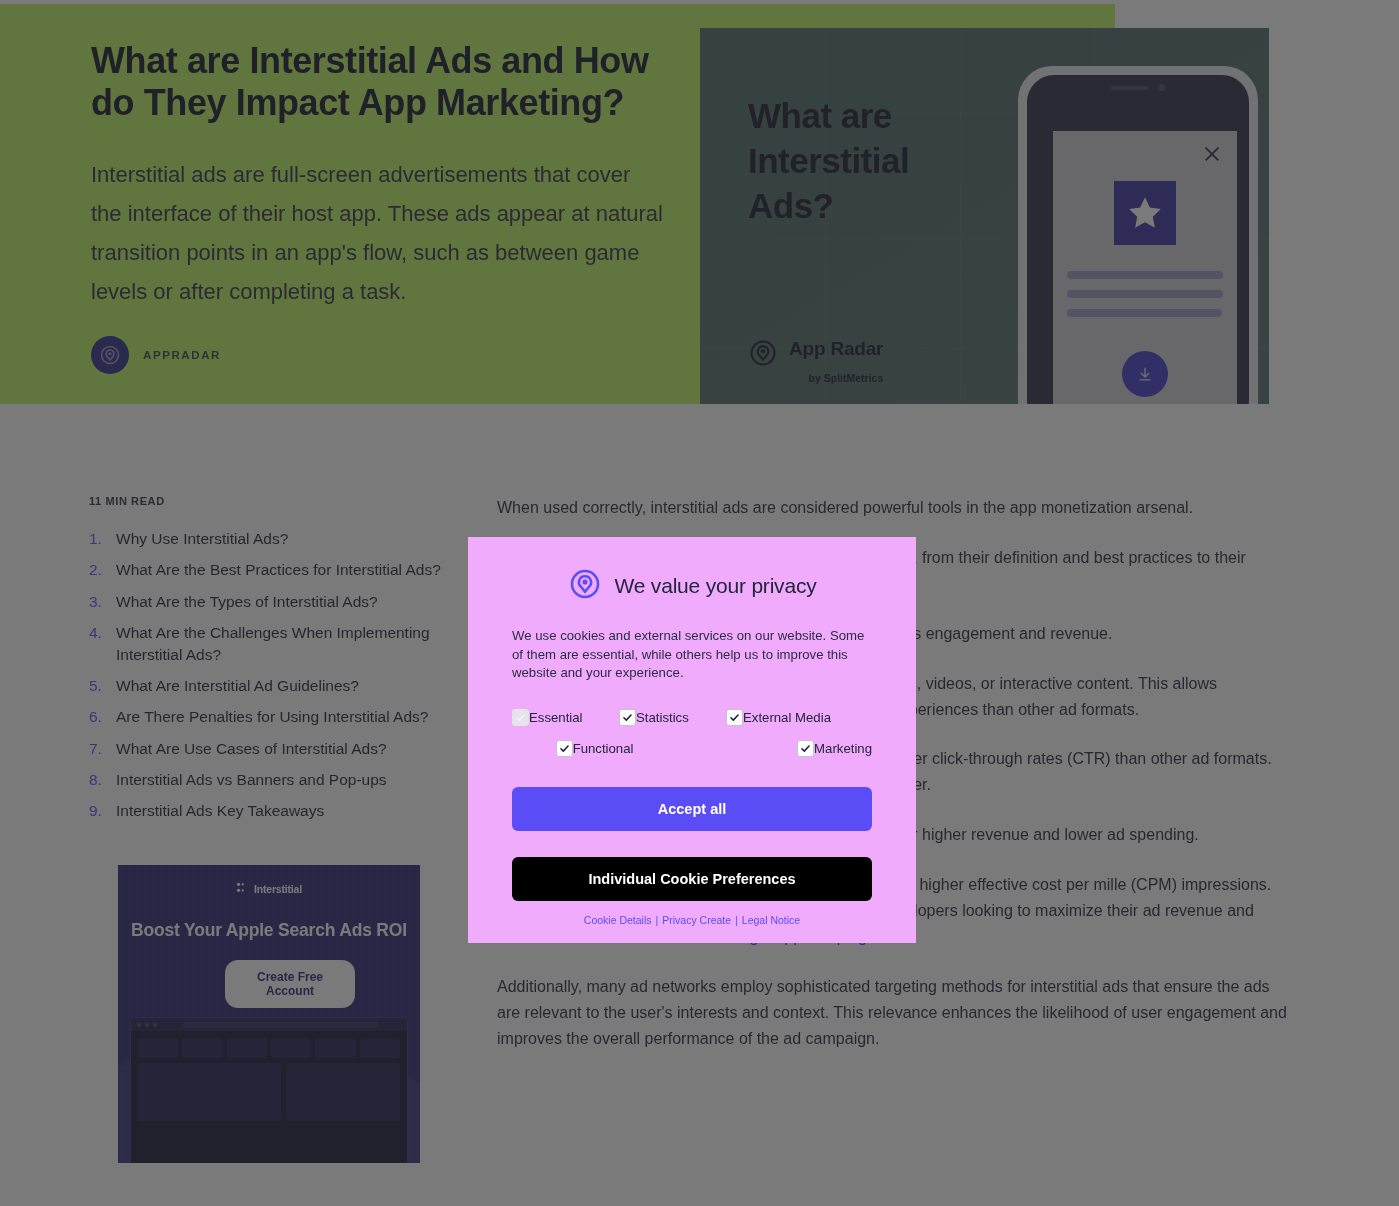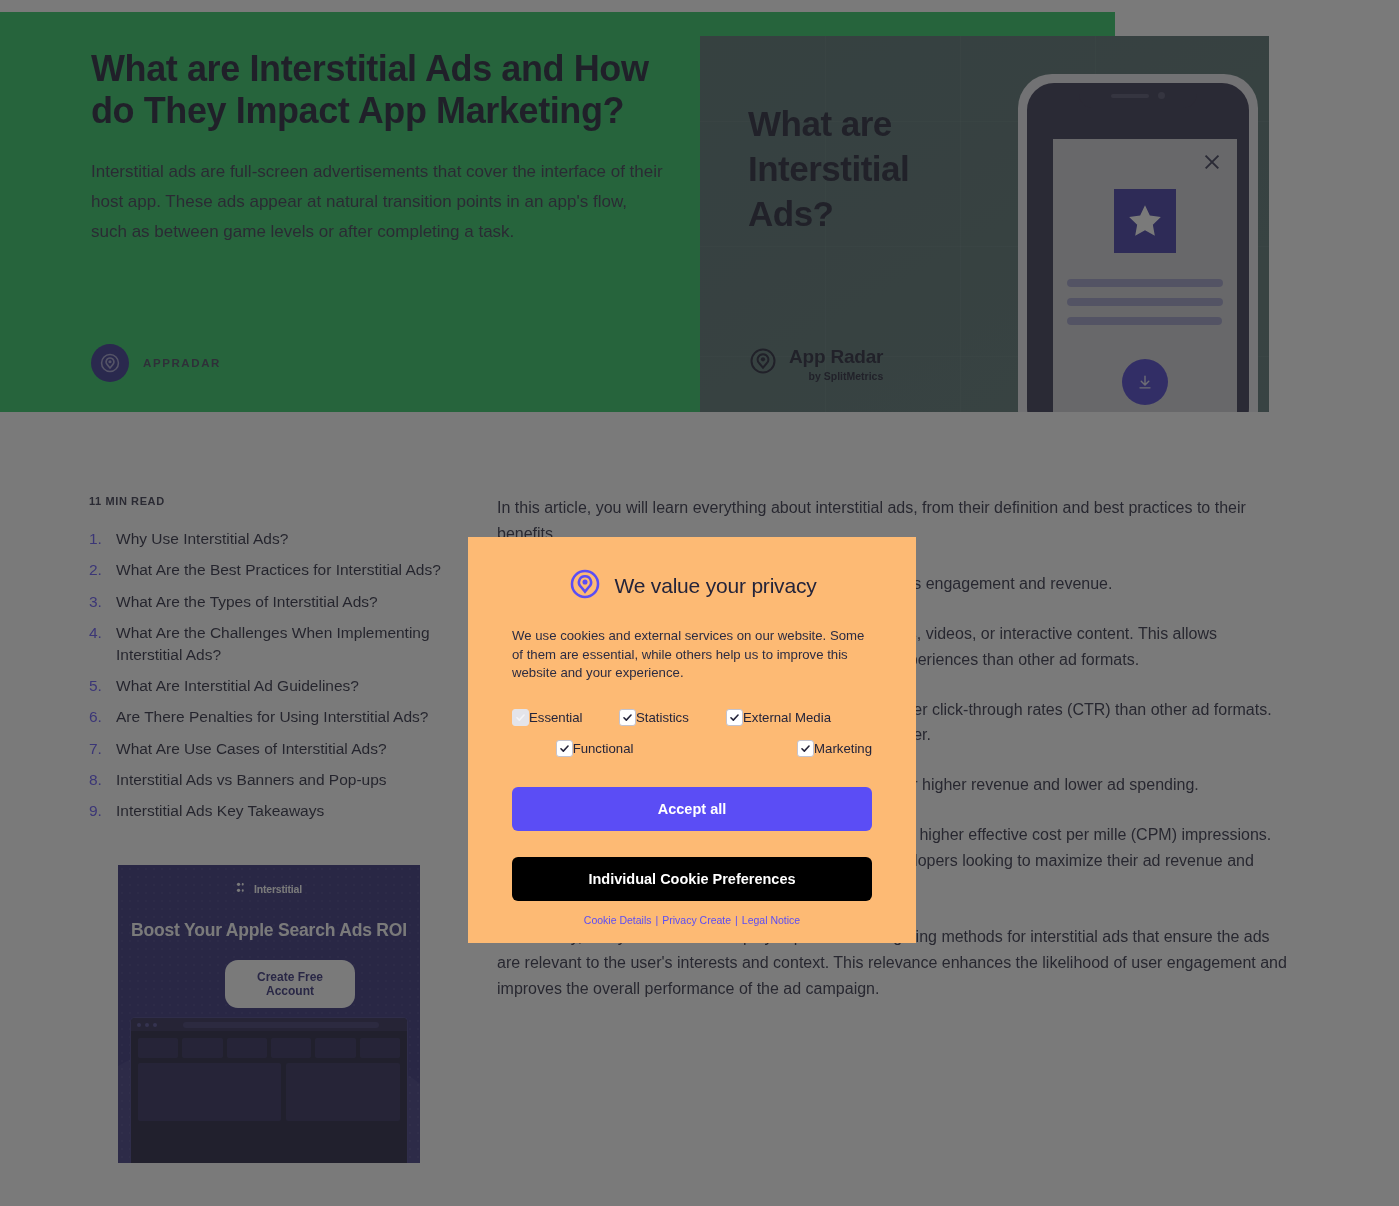--- a/index.html
+++ b/index.html
@@ -8,28 +8,28 @@
     font-family: "Liberation Sans", sans-serif;
     background: #ffffff;
     overflow: hidden;
   }
   #page { position: relative; width: 1399px; height: 1206px; background: #ffffff; }
 
   
   .page-content { position: absolute; inset: 0; }
 
   
-  .hero { position: absolute; left: 0; top: 12px; width: 1115px; height: 400px; background: #22c55e; }
+  .hero { position: absolute; left: 0; top: 4px; width: 1115px; height: 400px; background: #bef264; }
   .hero-left { position: absolute; left: 91px; top: 36px; width: 600px; }
   .hero-title {
     font-size: 36px; line-height: 1.18; font-weight: 700; color: #14142b;
     letter-spacing: -0.4px;
   }
   .hero-sub {
-    margin-top: 24px; font-size: 17px; line-height: 1.78; color: #2f2f44; max-width: 575px;
+    margin-top: 30px; font-size: 22px; line-height: 1.78; color: #2f2f44; max-width: 575px;
   }
   .byline { position: absolute; left: 91px; top: 332px; display: flex; align-items: center; gap: 14px; }
   .byline-logo {
     width: 38px; height: 38px; border-radius: 50%; background: #2d2a8c;
     display: flex; align-items: center; justify-content: center;
   }
   .byline-name { font-size: 11.5px; font-weight: 700; letter-spacing: 1.6px; color: #3a3a52; }
 
   .hero-img {
     position: absolute; left: 700px; top: 24px; width: 569px; height: 376px;
@@ -37,21 +37,21 @@
     overflow: hidden;
   }
   .hero-img .grid-l { position: absolute; background: rgba(255,255,255,0.045); }
   .hero-img-title {
     position: absolute; left: 48px; top: 66px; font-size: 35px; line-height: 1.28;
     font-weight: 800; color: #15152a; letter-spacing: -0.5px; max-width: 250px;
   }
   .hero-brand { position: absolute; left: 48px; top: 310px; display: flex; align-items: flex-start; gap: 11px; }
   .hero-brand-txt { color: #15152a; }
   .hero-brand-main { font-size: 19px; font-weight: 700; letter-spacing: -0.2px; }
-  .hero-brand-sub { font-size: 10.5px; font-weight: 600; text-align: right; margin-top: 2px; }
+  .hero-brand-sub { font-size: 10.5px; font-weight: 600; text-align: right; margin-top: 12px; }
   
   .phone {
     position: absolute; left: 318px; top: 38px; width: 240px; height: 370px;
     background: #e9e9ee; border-radius: 34px; padding: 9px;
   }
   .phone-in { width: 100%; height: 100%; background: #2e2d4a; border-radius: 27px; position: relative; overflow: hidden; }
   .notch {
     position: absolute; left: 50%; transform: translateX(-50%); top: 0;
     width: 118px; height: 25px; background: #2e2d4a; border-radius: 0 0 14px 14px;
     display:flex; align-items:center; justify-content:center; gap: 9px;
@@ -120,21 +120,21 @@
   .shot-map { flex:1; background: #221e50; border-radius:2px; position:relative; overflow:hidden; }
 
   .col-right { position: absolute; left: 497px; top: 95px; width: 795px; }
   .col-right p { font-size: 16px; line-height: 1.62; color: #27273d; margin-bottom: 24px; }
   .col-right a.inline { color: #4a3fd4; text-decoration: none; }
 
   
   .dim { position: absolute; inset: 0; background: rgba(40,40,40,0.62); z-index: 50; }
   .modal {
     position: absolute; left: 468px; top: 537px; width: 448px; height: 406px;
-    background: #fdba74; z-index: 60; padding: 0 44px;
+    background: #f0abfc; z-index: 60; padding: 0 44px;
   }
   .modal-head { display: flex; align-items: center; justify-content: center; gap: 13px; padding-top: 30px; }
   .modal-title { font-size: 21px; color: #24243a; letter-spacing: -0.2px; }
   .modal-desc { margin-top: 22px; font-size: 13.2px; line-height: 1.42; color: #2c2c42; }
   .cb-grid { margin-top: 26px; }
   .cb-row { display: flex; }
   .cb-row.r1 { gap: 0; }
   .cb-row.r2 { margin-top: 14px; }
   .cb {
     display: flex; align-items: center; cursor: pointer;
@@ -315,20 +315,21 @@
             </div>
             <div class="shot-split">
               <span class="shot-block" style="flex:1.25"></span>
               <span class="shot-map" style="flex:1"></span>
             </div>
           </div>
         </div>
       </div>
 
       <div class="col-right">
+        <p>When used correctly, interstitial ads are considered powerful tools in the app monetization arsenal.</p>
         <p>In this article, you will learn everything about interstitial ads, from their definition and best practices to their benefits.</p>
         <p>Interstitial ads are a powerful format that significantly boosts engagement and revenue.</p>
         <p>Interstitial ads can include rich media such as static images, videos, or interactive content. This allows advertisers to create more engaging and compelling ad experiences than other ad formats.</p>
         <p>Because of their engaging nature, interstitial ads have higher click-through rates (CTR) than other ad formats. Higher CTRs can lead to more conversions for the advertiser.</p>
         <p>Interstitial ads have higher conversion rates making way for higher revenue and lower ad spending.</p>
         <p><span>Due to their full-screen nature, interstitial ads typically have higher effective cost per mille (CPM) impressions. Having high impressions is particularly helpful for app developers looking to maximize their ad revenue and when used in combination with </span><a class="inline" href="#">Google app campaigns</a><span>.</span></p>
         <p>Additionally, many ad networks employ sophisticated targeting methods for interstitial ads that ensure the ads are relevant to the user's interests and context. This relevance enhances the likelihood of user engagement and improves the overall performance of the ad campaign.</p>
       </div>
 
     </div>

